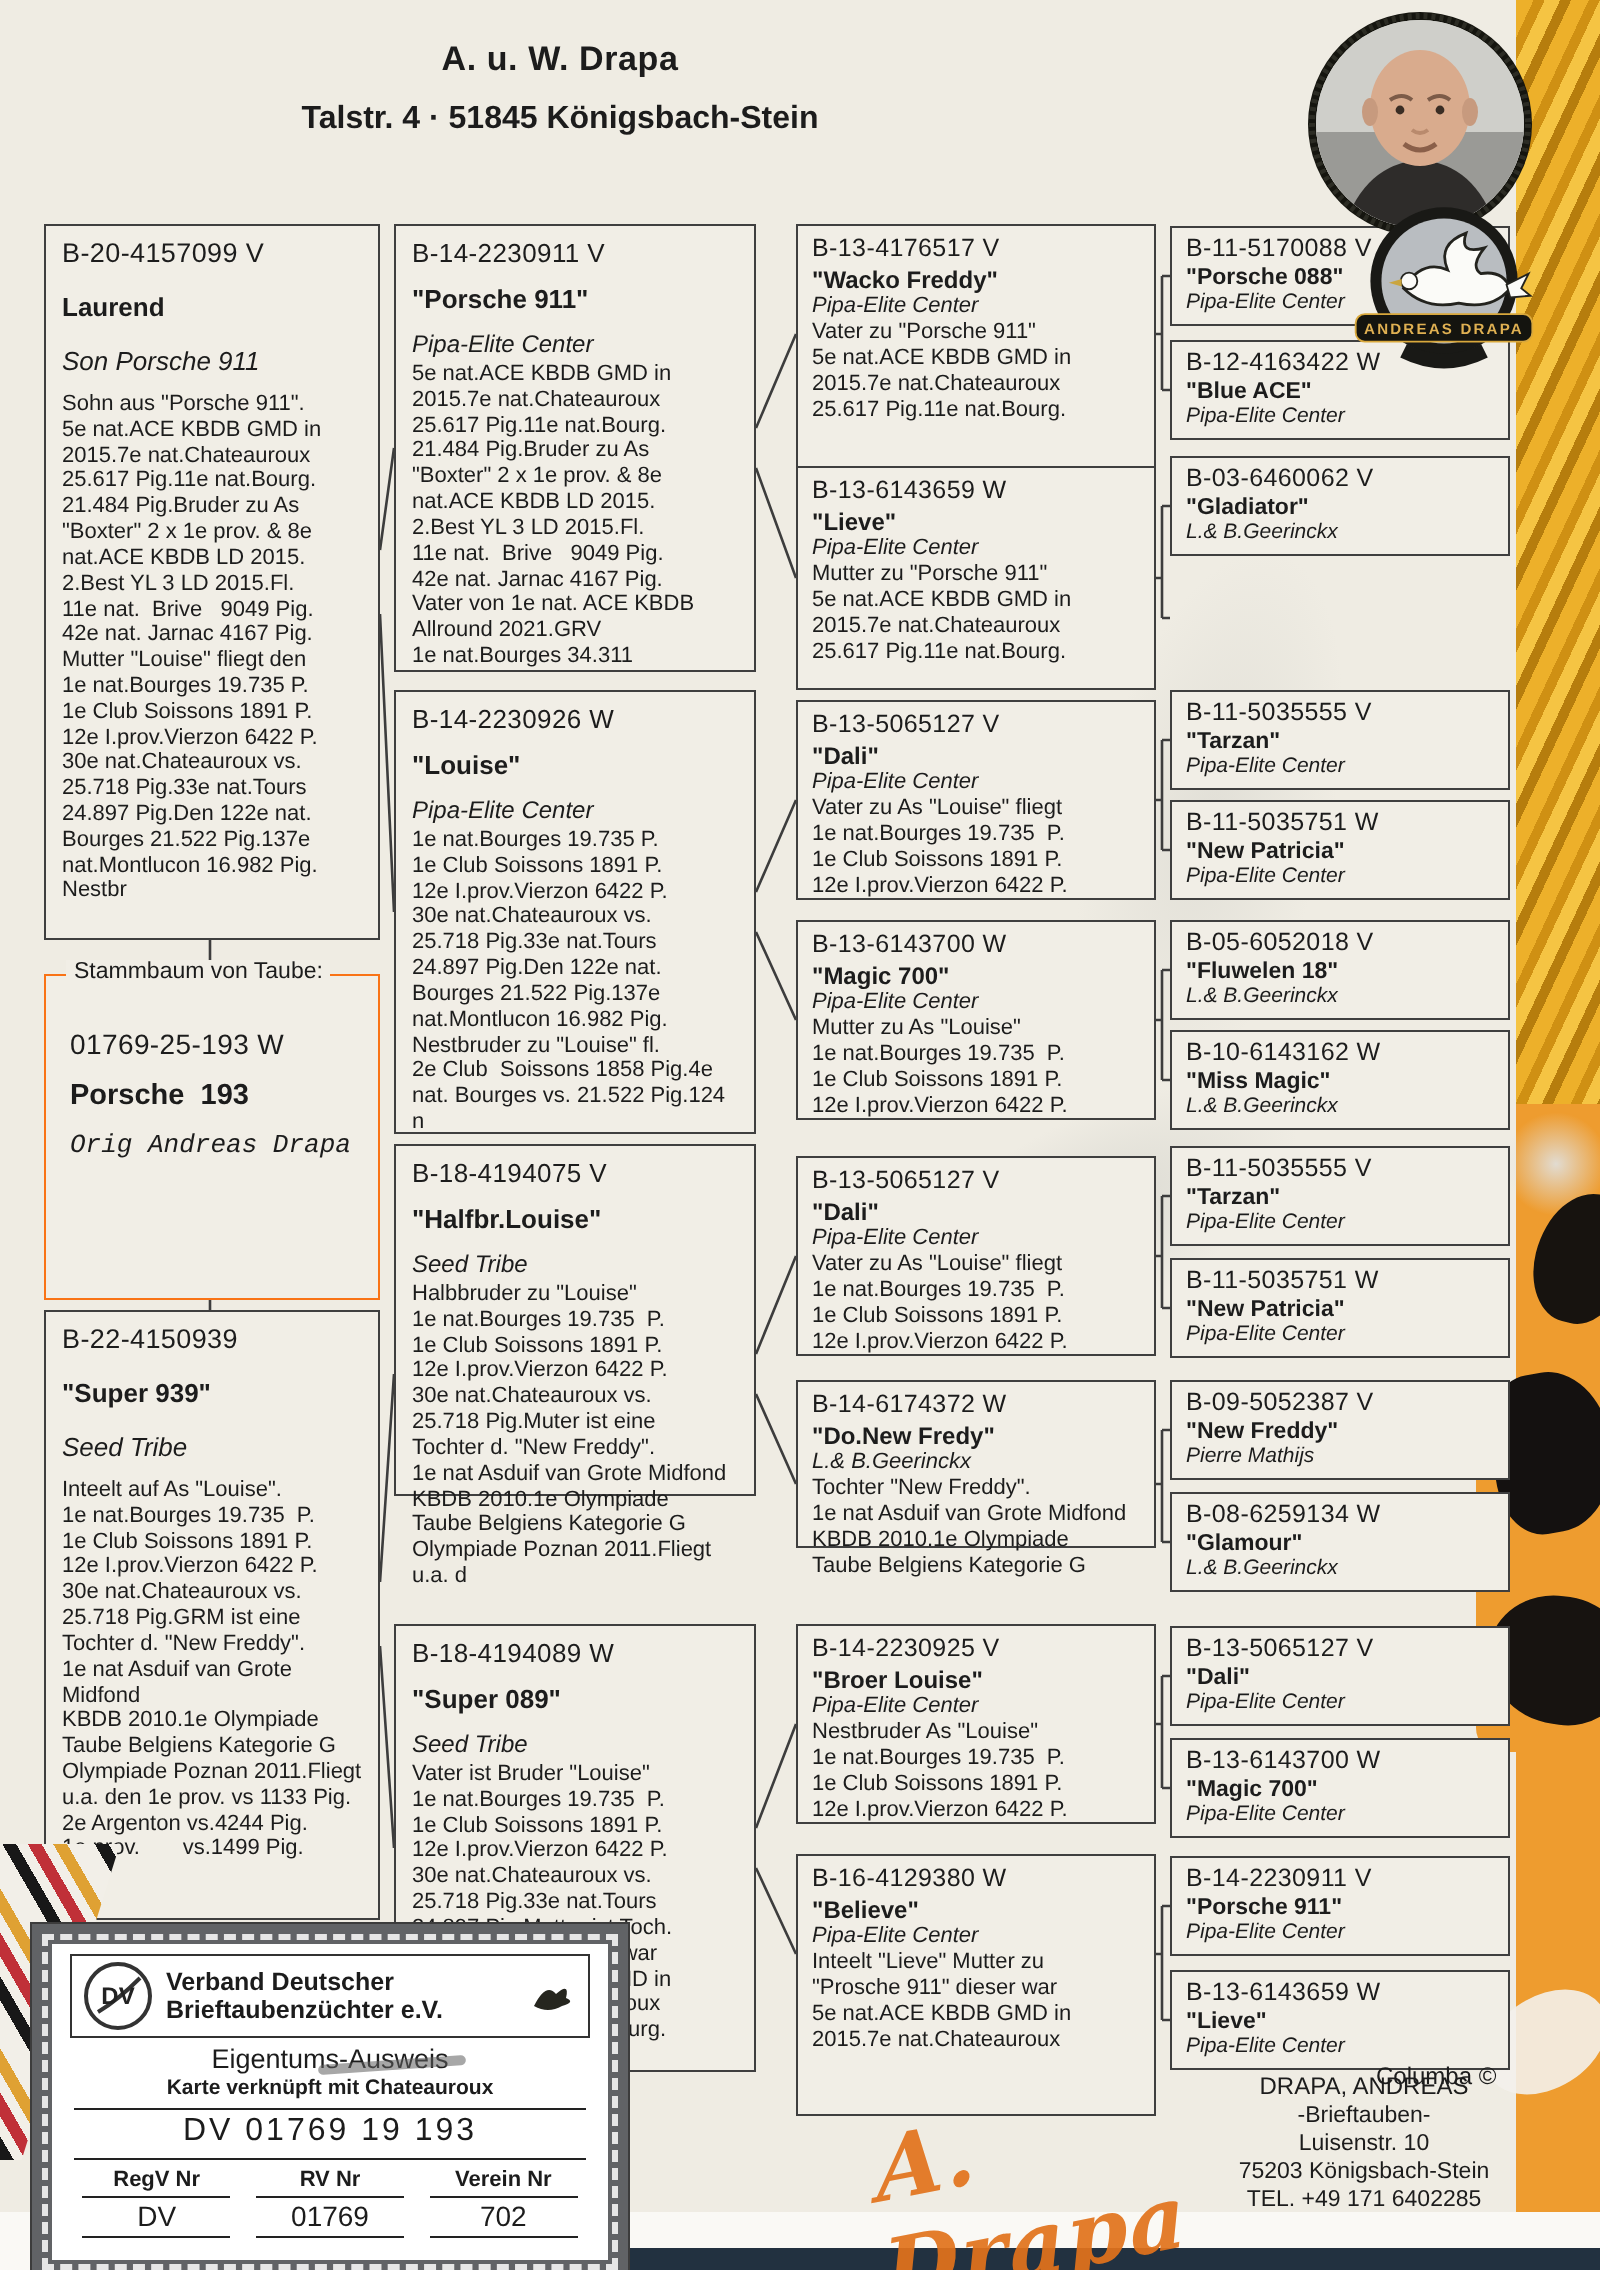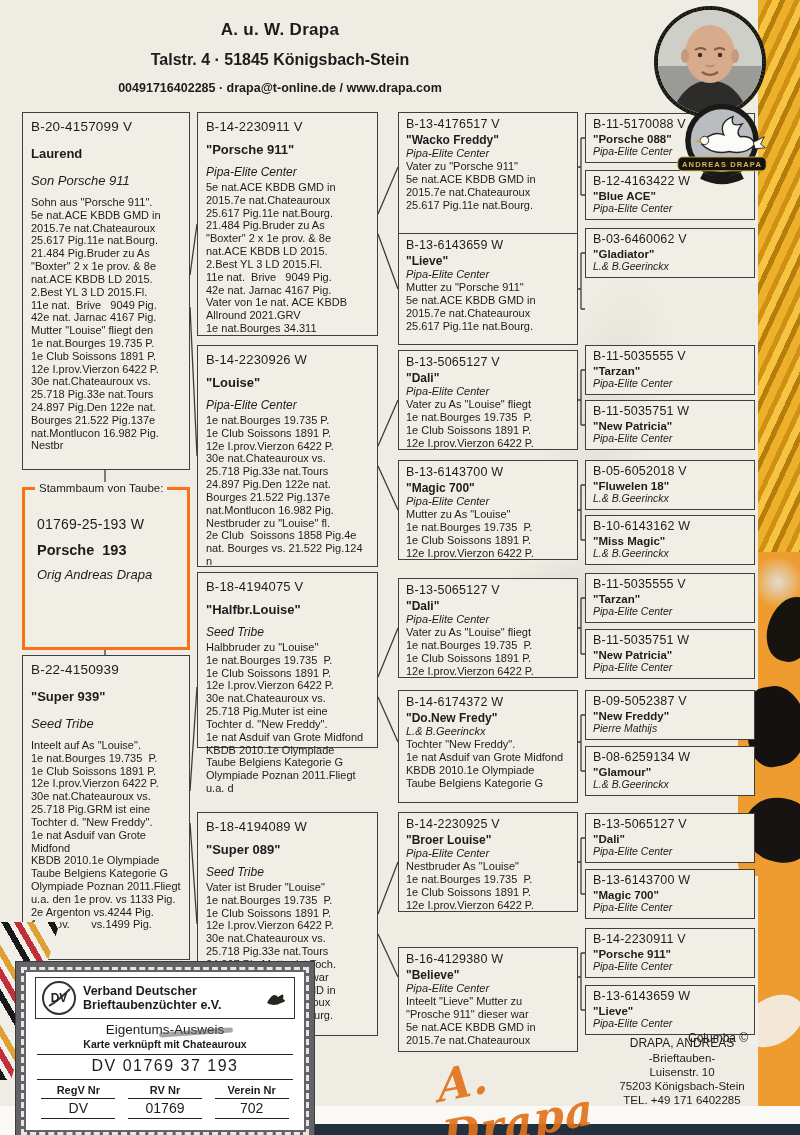--- a/index.html
+++ b/index.html
@@ -48,26 +48,26 @@
   .g3{padding:4px 5px 3px 7px;}
   .g3 .ring{font-size:12.5px;margin-bottom:2px;}
   .g3 .bname{font-size:12px;}
   .g3 .strain{font-size:11px;margin-bottom:1px;}
   .g3 .details{line-height:1.17;}
   .g4{padding:3px 5px 2px 7px;}
   .g4 .ring{font-size:12.5px;margin-bottom:2px;}
   .g4 .bname{font-size:11.5px;}
   .g4 .strain{font-size:10.5px;}
   
-  .subject{position:absolute;left:22px;top:487px;width:168px;height:163px;border:3px solid #f97316;
+  .subject{position:absolute;left:22px;top:487px;width:168px;height:163px;border:1px solid #f97316;
     background:#f1eee6;box-sizing:border-box;padding:20px 10px 6px 12px;z-index:2;}
   .subject .legend{position:absolute;top:-8px;left:10px;background:#f1eee6;padding:0 4px;font-size:11.5px;}
   .subject .ring{font-size:14px;margin-top:6px;}
   .subject .bname{font-size:14.5px;margin-top:10px;white-space:pre-wrap;}
-  .subject .strain{font-size:13px;margin-top:9px;}
+  .subject .strain{font-size:13px;margin-top:9px;font-family:Liberation Mono, monospace;}
   
   .photo{position:absolute;left:652px;top:4px;z-index:5;}
   .badge{position:absolute;left:676px;top:100px;z-index:6;}
   
   .card{position:absolute;left:16px;top:962px;width:278px;height:158px;z-index:8;background:#fff;
     border:10px solid #616366;outline:3px dashed #e6e6e6;outline-offset:-8px;box-shadow:0 0 0 1px #3c3c3c;box-sizing:content-box;}
   .card-in{padding:5px 9px 0 9px;}
   .card-org{border:1px solid #333;display:flex;align-items:center;gap:6px;padding:2px 5px;}
   .org-text{font-weight:bold;font-size:12.5px;line-height:1.15;}
   .emblem{margin-left:auto;}
@@ -122,21 +122,20 @@
       M578 510 L581 510 M581 485 L581 540 M581 485 L585 485 M581 540 L585 540
       M578 628 L581 628 M581 598 L581 654 M581 598 L585 598 M581 654 L585 654
       M578 742 L581 742 M581 715 L581 771 M581 715 L585 715 M581 771 L585 771
       M578 862 L581 862 M581 838 L581 894 M581 838 L585 838 M581 894 L585 894
       M578 977 L581 977 M581 953 L581 1010 M581 953 L585 953 M581 1010 L585 1010"></path>
   </svg>
 
   <div class="hdr">
     <div class="hdr-name">A. u. W. Drapa</div>
     <div class="hdr-addr">Talstr. 4  ·  51845 Königsbach-Stein</div>
-    <div class="hdr-contact">00491716402285 · drapa@t-online.de / www.drapa.com</div>
   </div>
 
   <div class="photo">
     <svg viewBox="0 0 116 116" width="116" height="116">
       <circle cx="58" cy="58" r="56" fill="#15150f"></circle>
       <circle cx="58" cy="58" r="52" fill="#d8d8d2"></circle>
       <clipPath id="ph">
           <circle cx="58" cy="58" r="52"></circle>
         </clipPath>
       <g clip-path="url(#ph)">
@@ -332,39 +331,39 @@
   </div>
   <div class="pbox c3 g3" style="top:578px;height:100px">
     <div class="ring">B-13-5065127 V</div>
     <div class="bname">"Dali"</div>
     <div class="strain">Pipa-Elite Center</div>
     <div class="details">Vater zu As "Louise" fliegt
 1e nat.Bourges 19.735  P.
 1e Club Soissons 1891 P.
 12e I.prov.Vierzon 6422 P.</div>
   </div>
-  <div class="pbox c3 g3" style="top:690px;height:113px">
+  <div class="pbox c3 g3" style="top:690px;height:84px">
     <div class="ring">B-14-6174372 W</div>
     <div class="bname">"Do.New Fredy"</div>
     <div class="strain">L.&amp; B.Geerinckx</div>
     <div class="details">Tochter "New Freddy".
 1e nat Asduif van Grote Midfond
 KBDB 2010.1e Olympiade
 Taube Belgiens Kategorie G</div>
   </div>
   <div class="pbox c3 g3" style="top:812px;height:100px">
     <div class="ring">B-14-2230925 V</div>
     <div class="bname">"Broer Louise"</div>
     <div class="strain">Pipa-Elite Center</div>
     <div class="details">Nestbruder As "Louise"
 1e nat.Bourges 19.735  P.
 1e Club Soissons 1891 P.
 12e I.prov.Vierzon 6422 P.</div>
   </div>
-  <div class="pbox c3 g3" style="top:947px;height:105px">
+  <div class="pbox c3 g3" style="top:927px;height:131px">
     <div class="ring">B-16-4129380 W</div>
     <div class="bname">"Believe"</div>
     <div class="strain">Pipa-Elite Center</div>
     <div class="details">Inteelt "Lieve" Mutter zu
 "Prosche 911" dieser war
 5e nat.ACE KBDB GMD in
 2015.7e nat.Chateauroux</div>
   </div>
 
   <div class="pbox c4 g4" style="top:113px">
@@ -458,21 +457,21 @@
         <svg class="emblem" width="24" height="18" viewBox="0 0 24 18">
           <path d="M2 14 Q8 2 13 8 Q20 2 18 10 Q23 12 16 14 Q9 18 2 14 Z" fill="#26261f"></path>
         </svg>
       </div>
       <div class="card-title">
         <span>Eigentums-Ausweis</span>
         <span class="scribble"></span>
       </div>
       <div class="card-sub">Karte verknüpft mit Chateauroux</div>
       <div class="card-rule"></div>
-      <div class="card-ring">DV 01769 37 193</div>
+      <div class="card-ring">DV 01769 19 193</div>
       <div class="card-rule"></div>
       <div class="card-cols">
         <div>RegV Nr</div>
         <div>RV Nr</div>
         <div>Verein Nr</div>
       </div>
       <div class="card-vals">
         <div><span>DV</span></div>
         <div><span>01769</span></div>
         <div><span>702</span></div>

